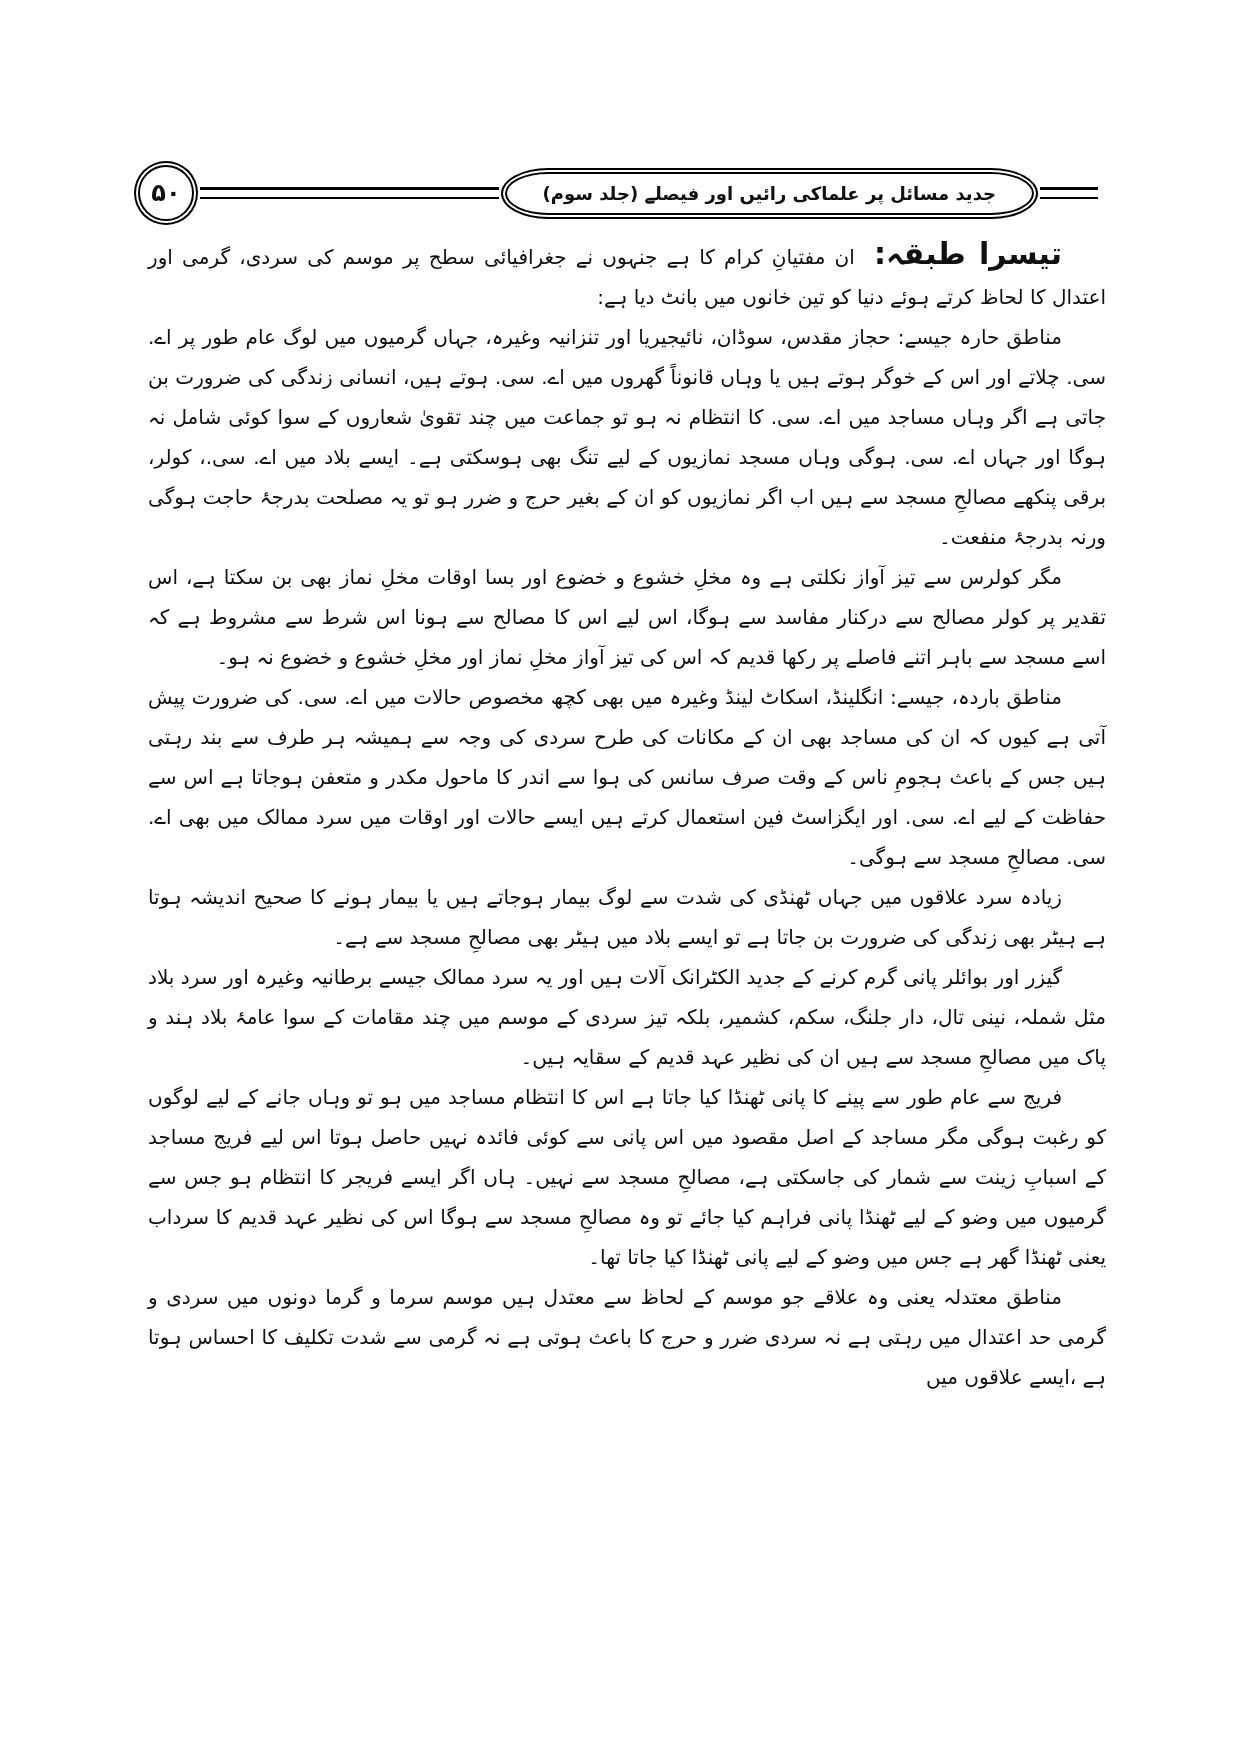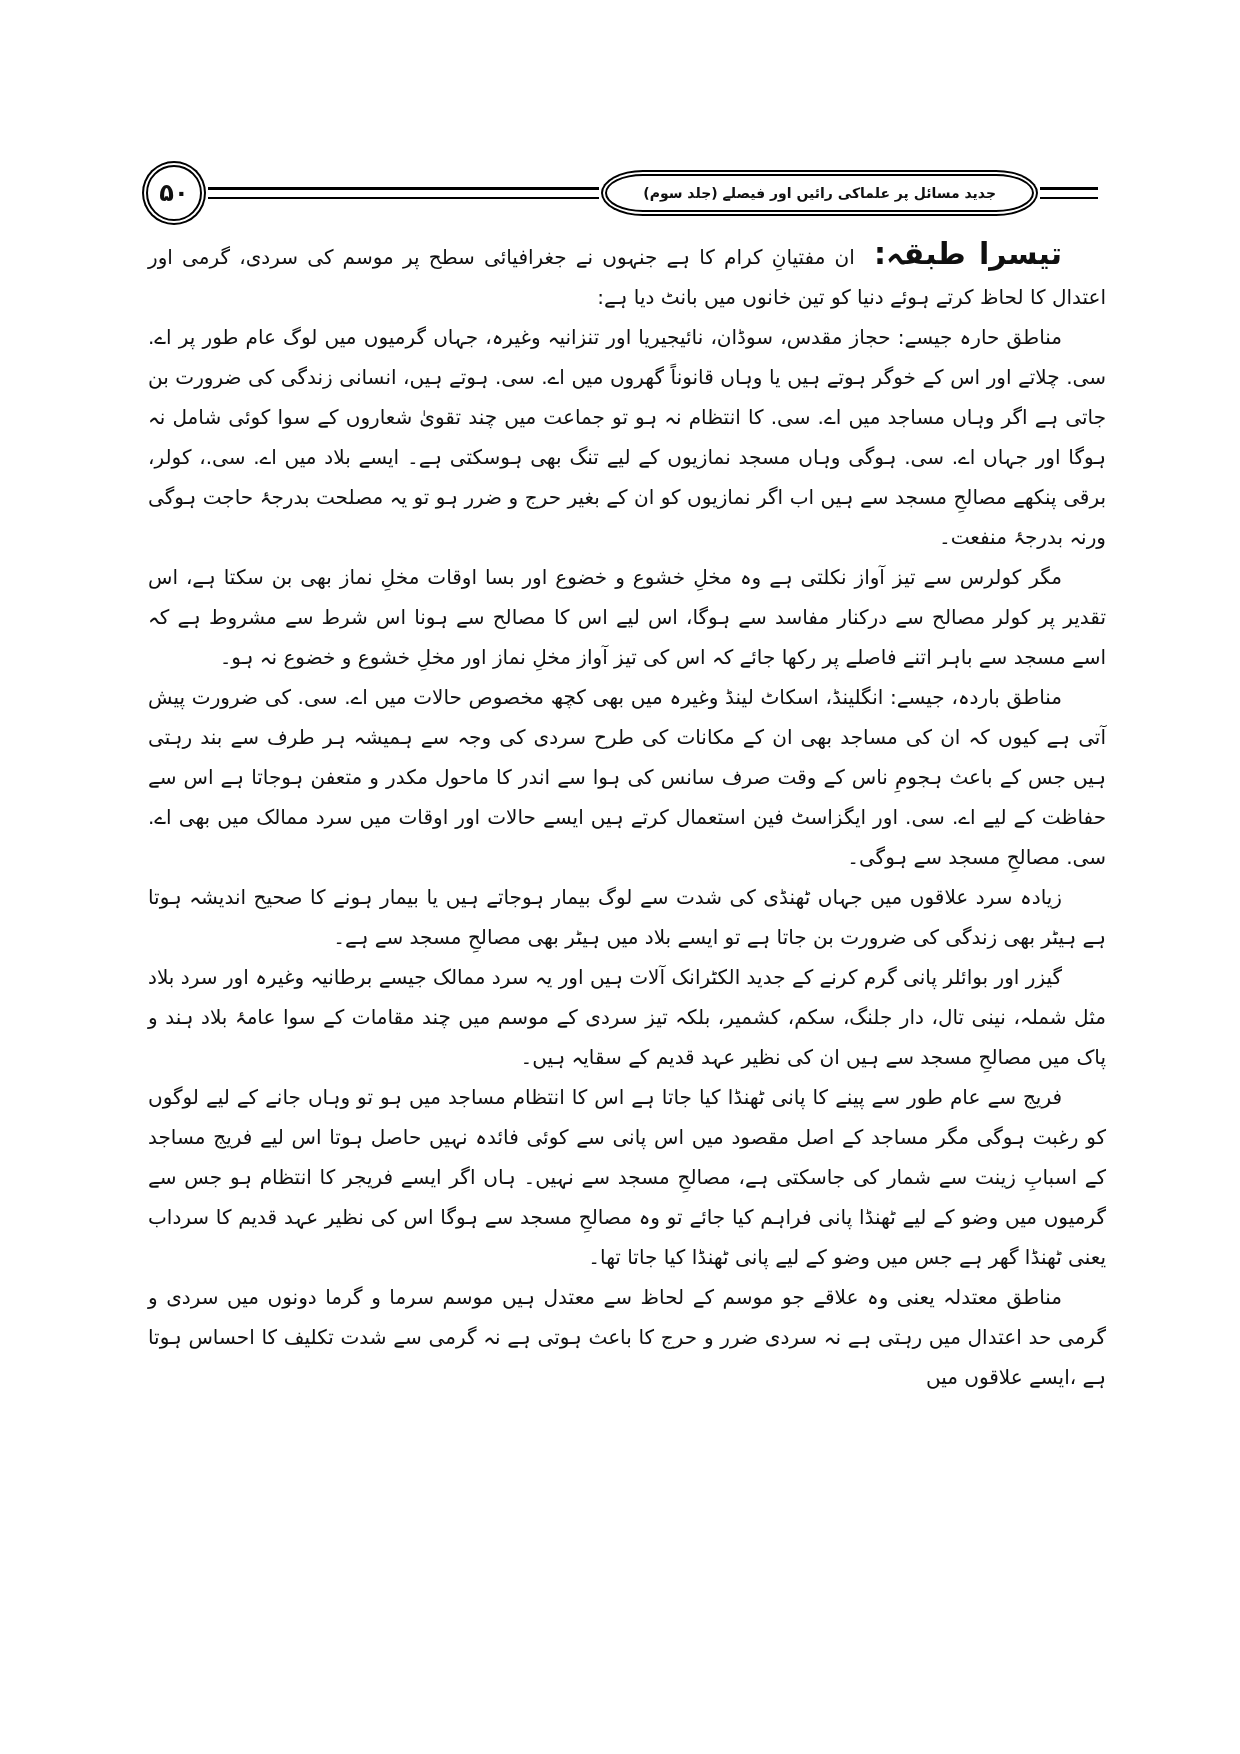--- a/index.html
+++ b/index.html
@@ -10,21 +10,21 @@
     margin:0 auto;
     background:#ffffff;
     color:#101010;
     font-family:"DejaVu Sans", sans-serif;
     overflow:hidden;
   }
 
   
   .header {
     position:absolute;
-    top:166px; left:146px; right:136px;
+    top:166px; left:138px; right:136px;
     height:54px;
     display:flex;
     align-items:center;
     direction:ltr;
   }
   .page-circle {
     flex:0 0 auto;
     width:52px; height:52px;
     border:2px solid #000;
     border-radius:50%;
@@ -42,21 +42,21 @@
     margin:0 6px;
   }
   .rule-right { flex:0 0 58px; }
   .title-oval {
     flex:0 0 auto;
     border:2px solid #000;
     border-radius:60px / 30px;
     box-shadow:0 0 0 2px #fff, 0 0 0 4px #000;
     padding:9px 36px;
     background:#fff;
-    font-size:14px;
+    font-size:18px;
     font-weight:bold;
     white-space:nowrap;
     direction:rtl;
     z-index:2;
   }
 
   
   .body {
     position:absolute;
     top:234px; right:134px; left:148px;
@@ -100,21 +100,21 @@
     <div class="rule rule-right"></div>
   </div>
 
   <div class="body">
     <p class="para lead">
       <span class="heading">تیسرا طبقہ:</span>
       <span>ان مفتیانِ کرام کا ہے جنہوں نے جغرافیائی سطح پر موسم کی سردی، گرمی اور اعتدال کا لحاظ کرتے ہوئے دنیا کو تین خانوں میں بانٹ دیا ہے:</span>
     </p>
     <div>
         <p class="para">مناطق حارہ جیسے: حجاز مقدس، سوڈان، نائیجیریا اور تنزانیہ وغیرہ، جہاں گرمیوں میں لوگ عام طور پر اے. سی. چلاتے اور اس کے خوگر ہوتے ہیں یا وہاں قانوناً گھروں میں اے. سی. ہوتے ہیں، انسانی زندگی کی ضرورت بن جاتی ہے اگر وہاں مساجد میں اے. سی. کا انتظام نہ ہو تو جماعت میں چند تقویٰ شعاروں کے سوا کوئی شامل نہ ہوگا اور جہاں اے. سی. ہوگی وہاں مسجد نمازیوں کے لیے تنگ بھی ہوسکتی ہے۔ ایسے بلاد میں اے. سی.، کولر، برقی پنکھے مصالحِ مسجد سے ہیں اب اگر نمازیوں کو ان کے بغیر حرج و ضرر ہو تو یہ مصلحت بدرجۂ حاجت ہوگی ورنہ بدرجۂ منفعت۔</p>
-        <p class="para">مگر کولرس سے تیز آواز نکلتی ہے وہ مخلِ خشوع و خضوع اور بسا اوقات مخلِ نماز بھی بن سکتا ہے، اس تقدیر پر کولر مصالح سے درکنار مفاسد سے ہوگا، اس لیے اس کا مصالح سے ہونا اس شرط سے مشروط ہے کہ اسے مسجد سے باہر اتنے فاصلے پر رکھا جائے کہ اس کی تیز آواز مخلِ نماز اور مخلِ خشوع و خضوع نہ ہو۔</p>
+        <p class="para">مگر کولرس سے تیز آواز نکلتی ہے وہ مخلِ خشوع و خضوع اور بسا اوقات مخلِ نماز بھی بن سکتا ہے، اس تقدیر پر کولر مصالح سے درکنار مفاسد سے ہوگا، اس لیے اس کا مصالح سے ہونا اس شرط سے مشروط ہے کہ اسے مسجد سے باہر اتنے فاصلے پر رکھا قدیم کہ اس کی تیز آواز مخلِ نماز اور مخلِ خشوع و خضوع نہ ہو۔</p>
         <p class="para">مناطق باردہ، جیسے: انگلینڈ، اسکاٹ لینڈ وغیرہ میں بھی کچھ مخصوص حالات میں اے. سی. کی ضرورت پیش آتی ہے کیوں کہ ان کی مساجد بھی ان کے مکانات کی طرح سردی کی وجہ سے ہمیشہ ہر طرف سے بند رہتی ہیں جس کے باعث ہجومِ ناس کے وقت صرف سانس کی ہوا سے اندر کا ماحول مکدر و متعفن ہوجاتا ہے اس سے حفاظت کے لیے اے. سی. اور ایگزاسٹ فین استعمال کرتے ہیں ایسے حالات اور اوقات میں سرد ممالک میں بھی اے. سی. مصالحِ مسجد سے ہوگی۔</p>
         <p class="para">زیادہ سرد علاقوں میں جہاں ٹھنڈی کی شدت سے لوگ بیمار ہوجاتے ہیں یا بیمار ہونے کا صحیح اندیشہ ہوتا ہے ہیٹر بھی زندگی کی ضرورت بن جاتا ہے تو ایسے بلاد میں ہیٹر بھی مصالحِ مسجد سے ہے۔</p>
         <p class="para">گیزر اور بوائلر پانی گرم کرنے کے جدید الکٹرانک آلات ہیں اور یہ سرد ممالک جیسے برطانیہ وغیرہ اور سرد بلاد مثل شملہ، نینی تال، دار جلنگ، سکم، کشمیر، بلکہ تیز سردی کے موسم میں چند مقامات کے سوا عامۂ بلاد ہند و پاک میں مصالحِ مسجد سے ہیں ان کی نظیر عہد قدیم کے سقایہ ہیں۔</p>
         <p class="para">فریج سے عام طور سے پینے کا پانی ٹھنڈا کیا جاتا ہے اس کا انتظام مساجد میں ہو تو وہاں جانے کے لیے لوگوں کو رغبت ہوگی مگر مساجد کے اصل مقصود میں اس پانی سے کوئی فائدہ نہیں حاصل ہوتا اس لیے فریج مساجد کے اسبابِ زینت سے شمار کی جاسکتی ہے، مصالحِ مسجد سے نہیں۔ ہاں اگر ایسے فریجر کا انتظام ہو جس سے گرمیوں میں وضو کے لیے ٹھنڈا پانی فراہم کیا جائے تو وہ مصالحِ مسجد سے ہوگا اس کی نظیر عہد قدیم کا سرداب یعنی ٹھنڈا گھر ہے جس میں وضو کے لیے پانی ٹھنڈا کیا جاتا تھا۔</p>
         <p class="para">مناطق معتدلہ یعنی وہ علاقے جو موسم کے لحاظ سے معتدل ہیں موسم سرما و گرما دونوں میں سردی و گرمی حد اعتدال میں رہتی ہے نہ سردی ضرر و حرج کا باعث ہوتی ہے نہ گرمی سے شدت تکلیف کا احساس ہوتا ہے ،ایسے علاقوں میں</p>
       </div>
   </div>
 
 </div>
 

